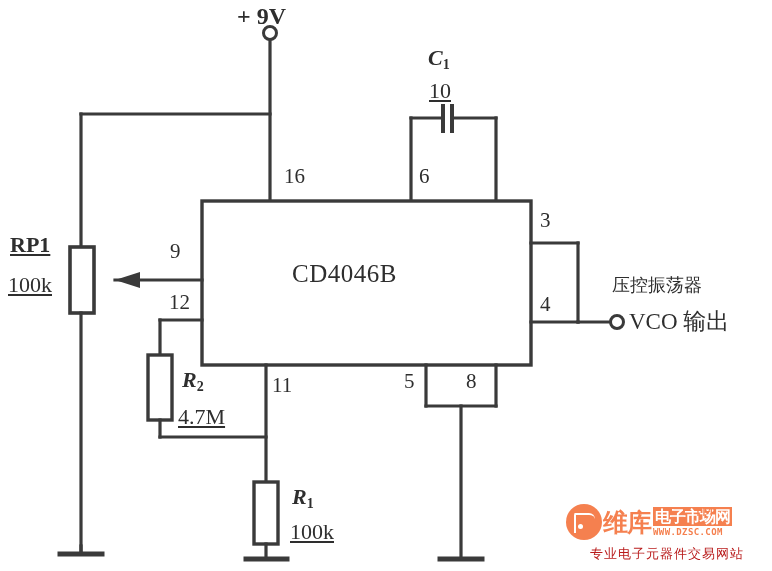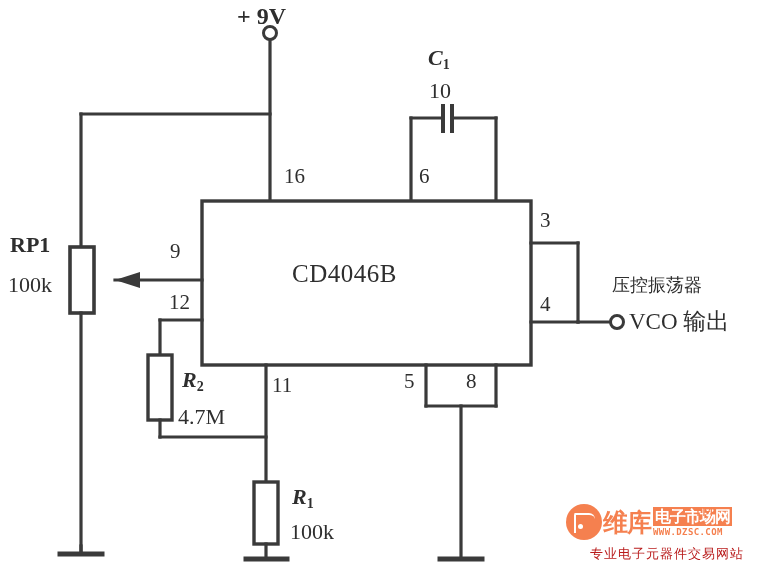--- a/index.html
+++ b/index.html
@@ -36,20 +36,21 @@
     font-size: 21px;
     font-family: "Liberation Serif", "DejaVu Serif", serif;
   }
   .comp-name {
     font-size: 22px;
     font-style: italic;
     font-weight: bold;
   }
   .comp-val {
     font-size: 22px;
+    text-decoration: underline;
   }
   .sub {
     font-size: 14px;
     font-style: normal;
     font-weight: bold;
     vertical-align: sub;
   }
   .ic-label {
     font-size: 25px;
     letter-spacing: 0.5px;

